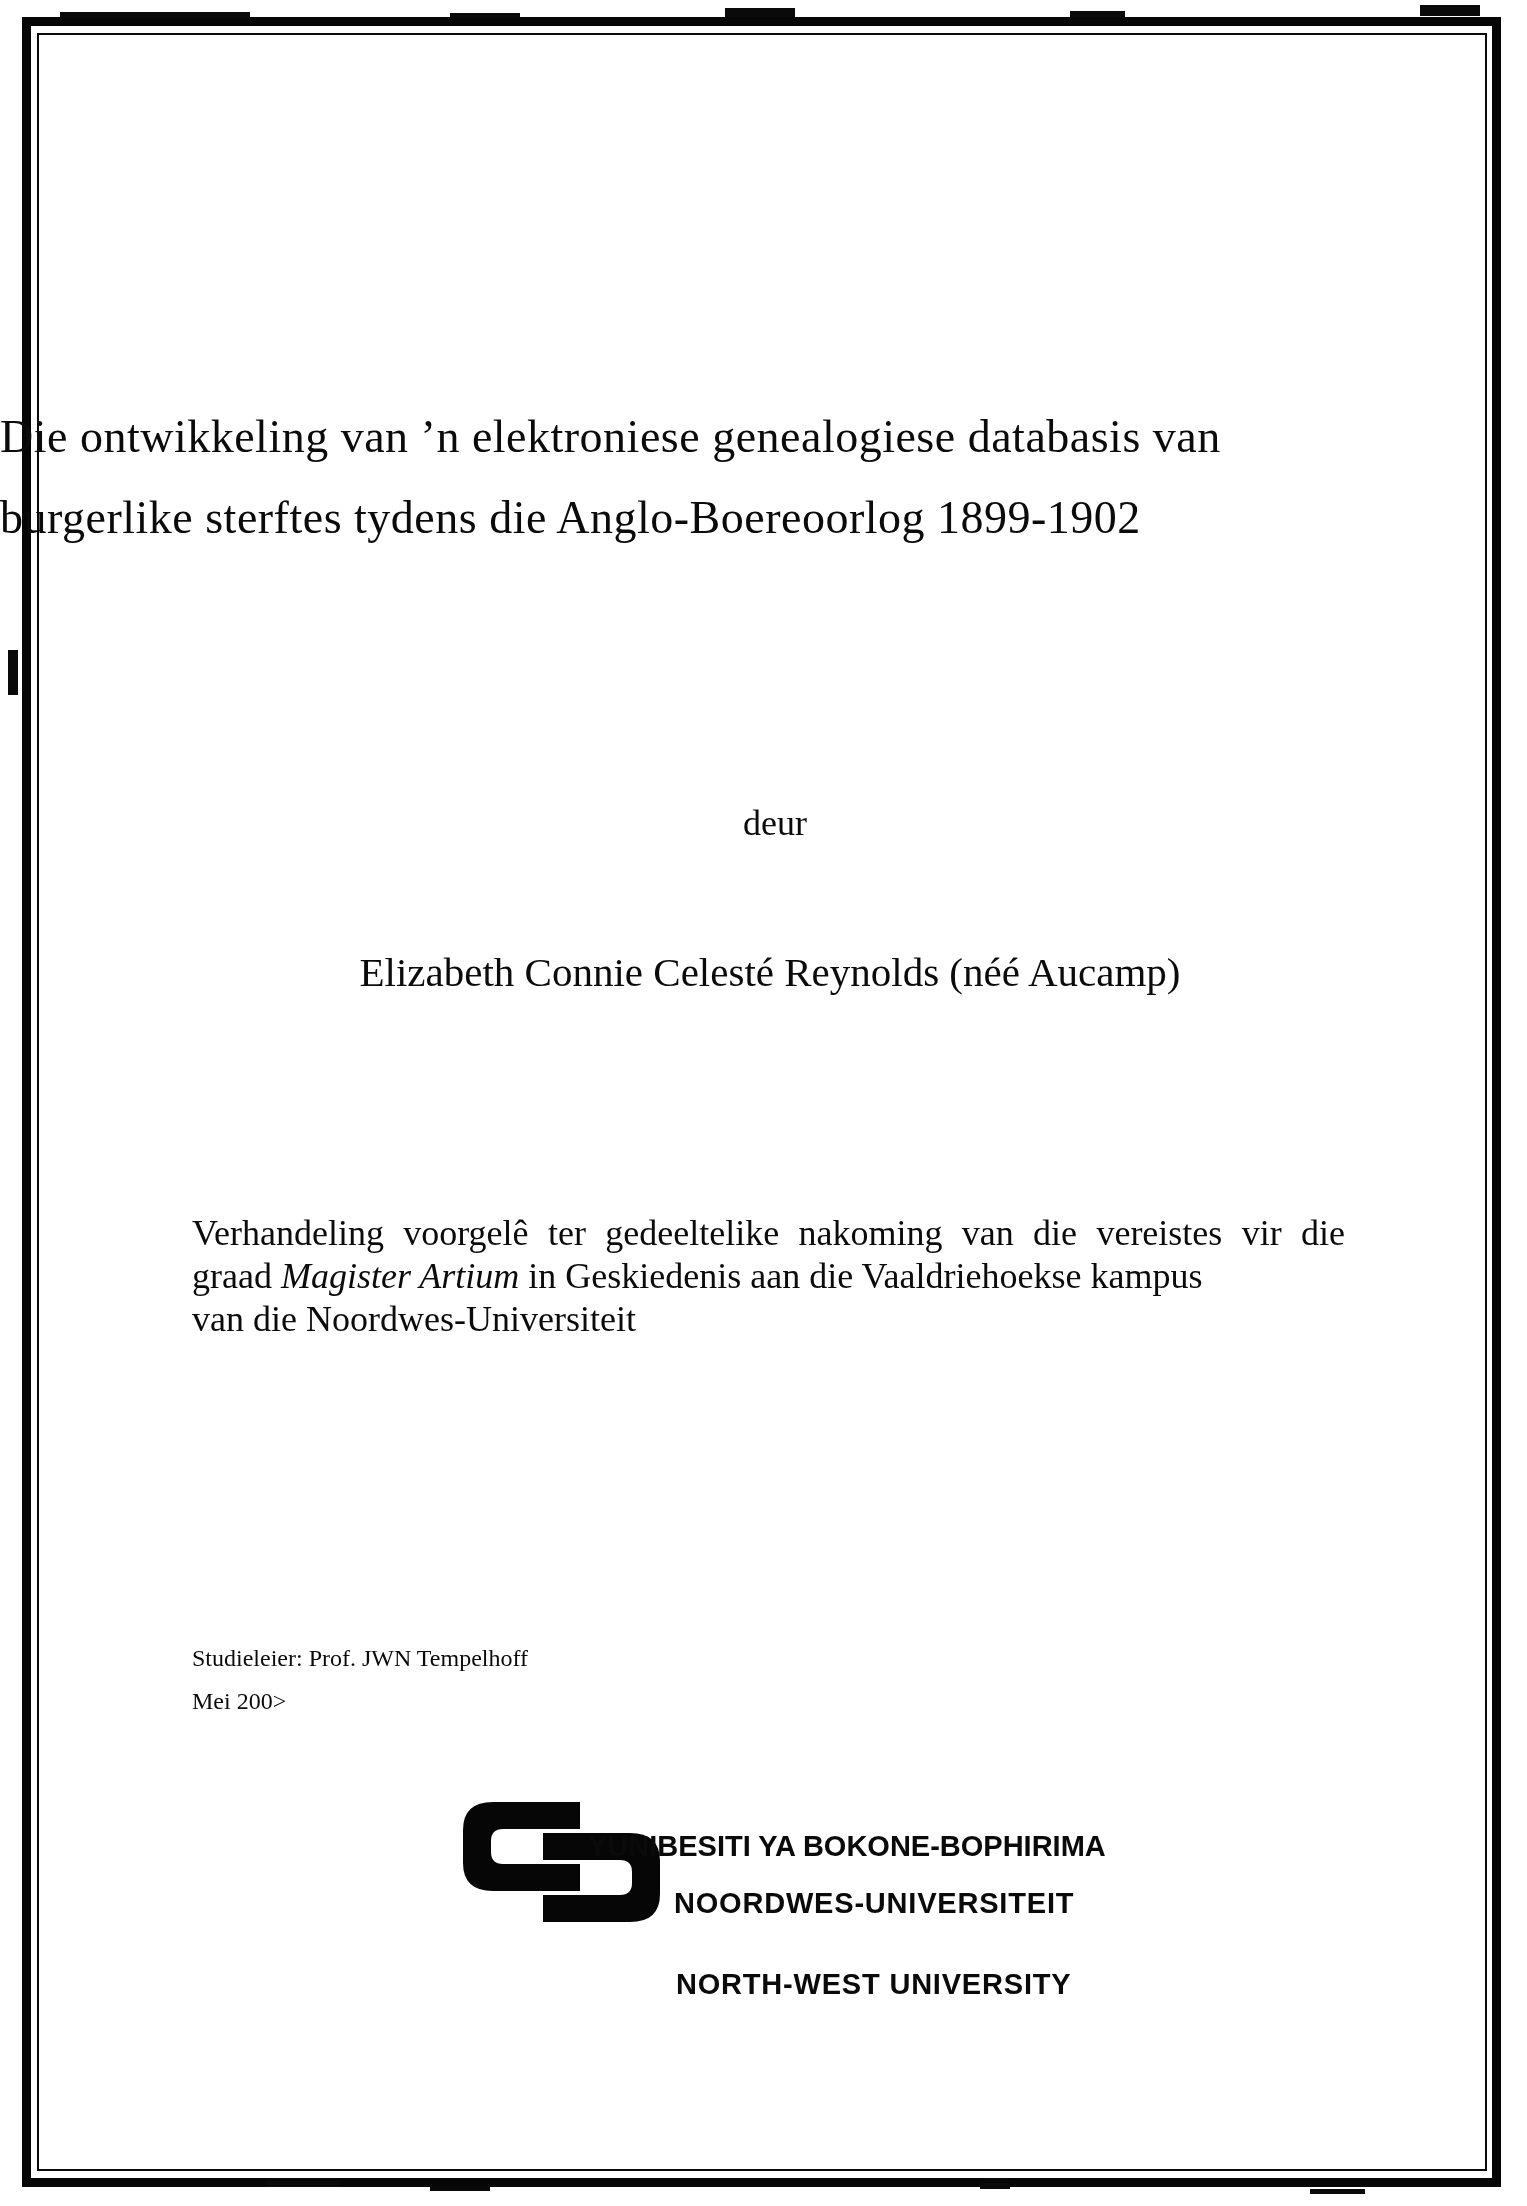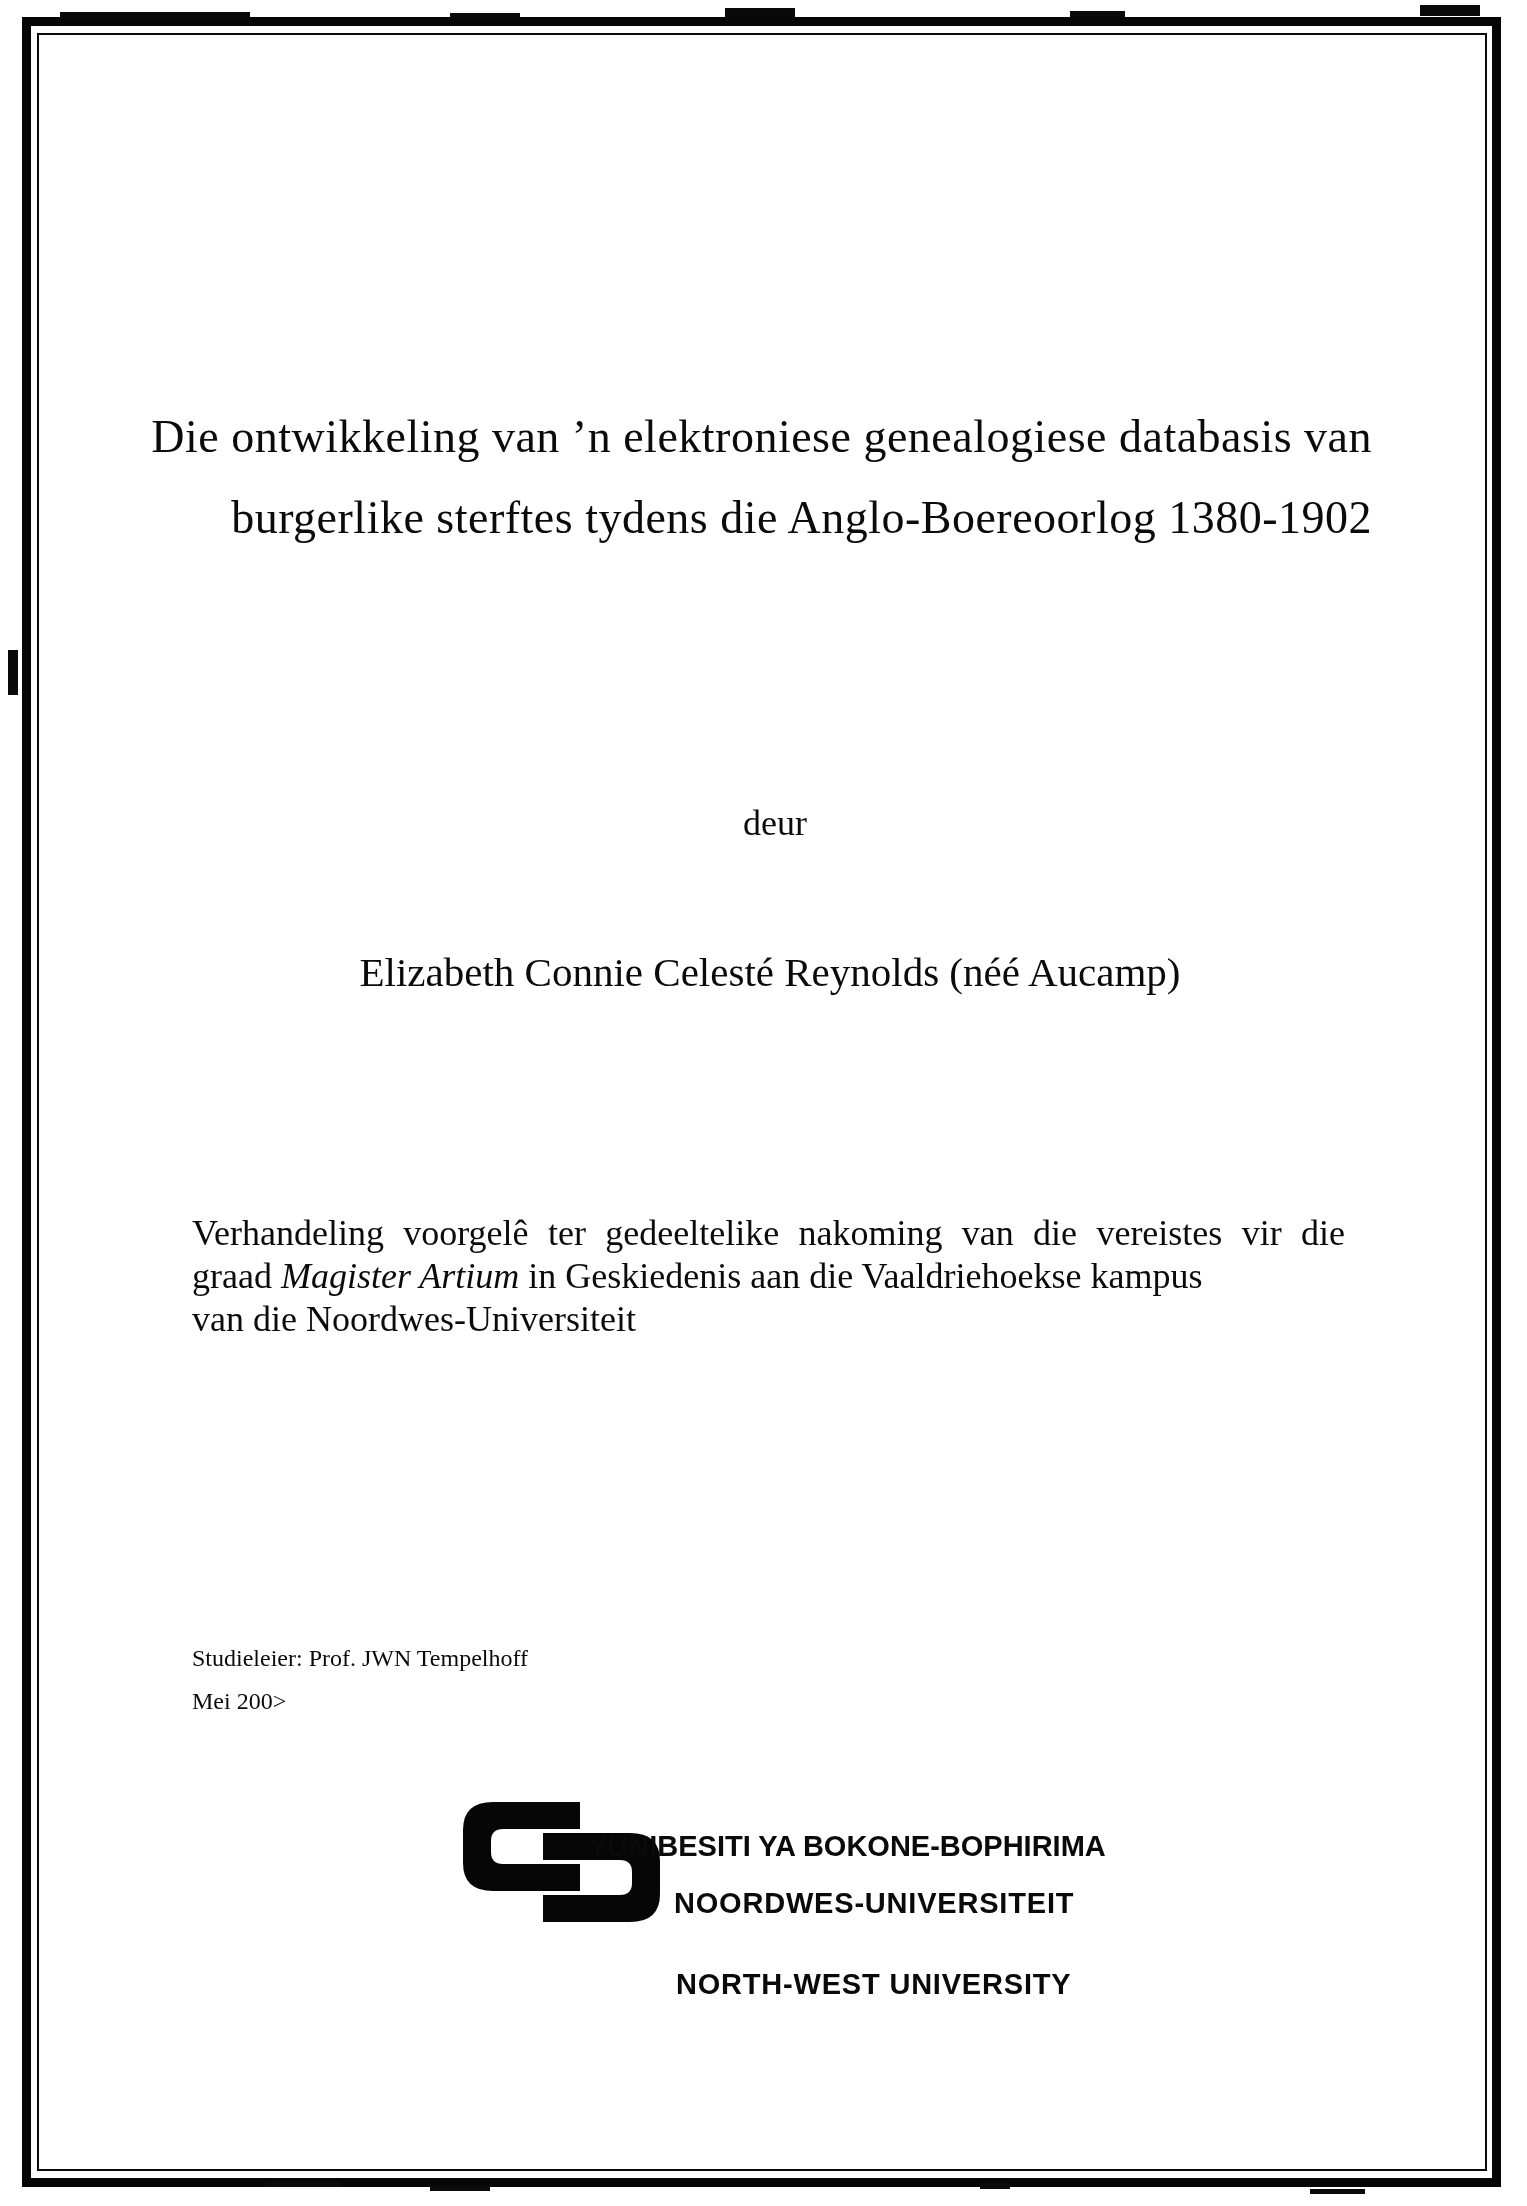--- a/index.html
+++ b/index.html
@@ -33,21 +33,21 @@
   }
   
   .artifact {
     position: absolute;
     background: #0a0a0a;
   }
   
   .title-block {
     position: absolute;
     top: 396px; left: 0; width: 1372px;
-    text-align: right;
+    text-align: left;
     font-size: 46px;
     line-height: 81px;
     letter-spacing: 0.5px;
   }
   .byline {
     position: absolute;
     top: 803px; left: 0; width: 1550px;
     text-align: center;
     font-size: 36px;
     line-height: 40px;
@@ -112,21 +112,21 @@
   <div class="artifact" style="left:1070px;top:11px;width:55px;height:6px;"></div>
   <div class="artifact" style="left:1420px;top:5px;width:60px;height:11px;"></div>
   <div class="artifact" style="left:265px;top:2181px;width:75px;height:6px;"></div>
   <div class="artifact" style="left:430px;top:2186px;width:60px;height:5px;"></div>
   <div class="artifact" style="left:980px;top:2183px;width:30px;height:6px;"></div>
   <div class="artifact" style="left:1310px;top:2189px;width:55px;height:5px;"></div>
   <div class="artifact" style="left:8px;top:650px;width:10px;height:45px;"></div>
 
   <div class="title-block">
     <div>Die ontwikkeling van ’n elektroniese genealogiese databasis van</div>
-    <div>burgerlike sterftes tydens die Anglo-Boereoorlog 1380-1902</div>
+    <div>burgerlike sterftes tydens die Anglo-Boereoorlog 1899-1902</div>
   </div>
 
   <div class="byline">deur</div>
 
   <div class="author">Elizabeth Connie Celesté Reynolds (néé Aucamp)</div>
 
   <div class="submission">
     <div class="justified">Verhandeling voorgelê ter gedeeltelike nakoming van die vereistes vir die</div>
     <div><span>graad </span><span class="it">Magister Artium</span><span> in Geskiedenis aan die Vaaldriehoekse kampus</span></div>
     <div>van die Noordwes-Universiteit</div>

